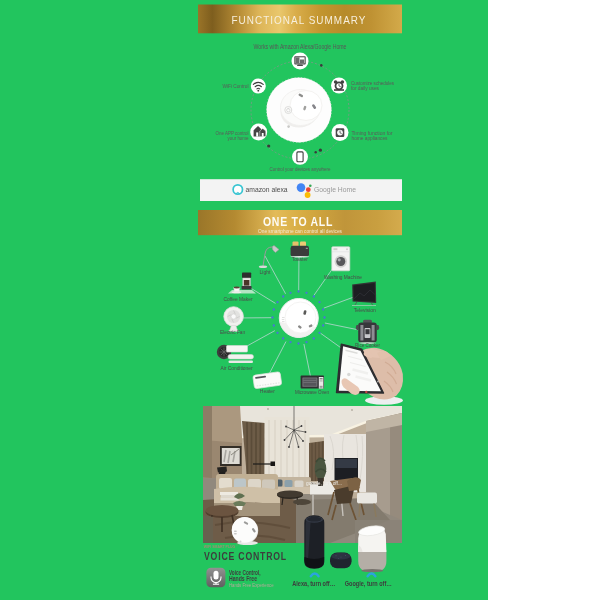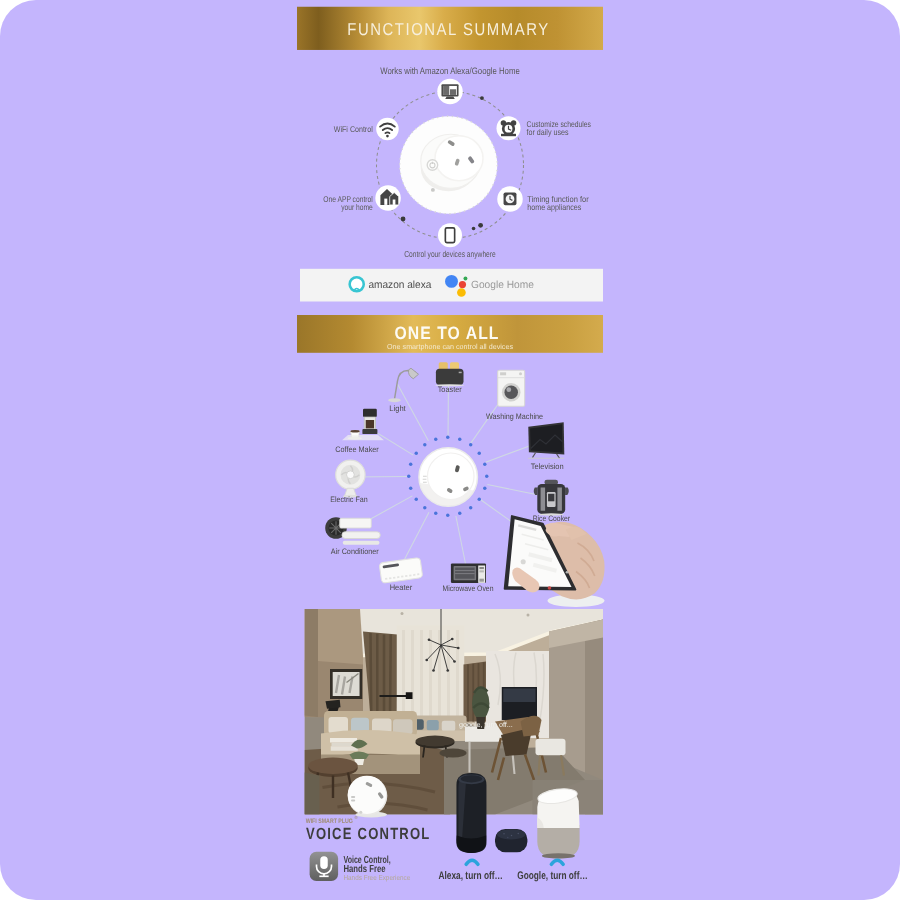--- a/index.html
+++ b/index.html
@@ -1,16 +1,16 @@
 <!DOCTYPE html>
 <html><head>
 <meta charset="utf-8">
 <style>
 html,body{margin:0;padding:0;background:#ffffff;}
-#page{position:relative;width:600px;height:600px;background:#c4b5fd;overflow:hidden;font-family:"Liberation Sans",sans-serif;border-radius:24px;}
+#page{position:relative;width:488px;height:600px;background:#22c55e;overflow:hidden;font-family:"Liberation Sans",sans-serif;}
 svg{position:absolute;left:0;top:0;}
 text{font-family:"Liberation Sans",sans-serif;}
 </style>
 </head>
 <body>
 <div id="page">
 <svg width="600" height="600" viewBox="0 0 600 600">
 <defs>
 <linearGradient id="gold1" x1="0" y1="0" x2="1" y2="0">
 <stop offset="0" stop-color="#9a7428"></stop>

